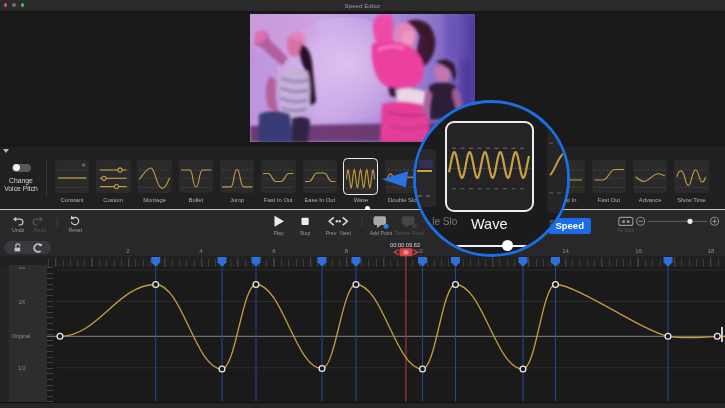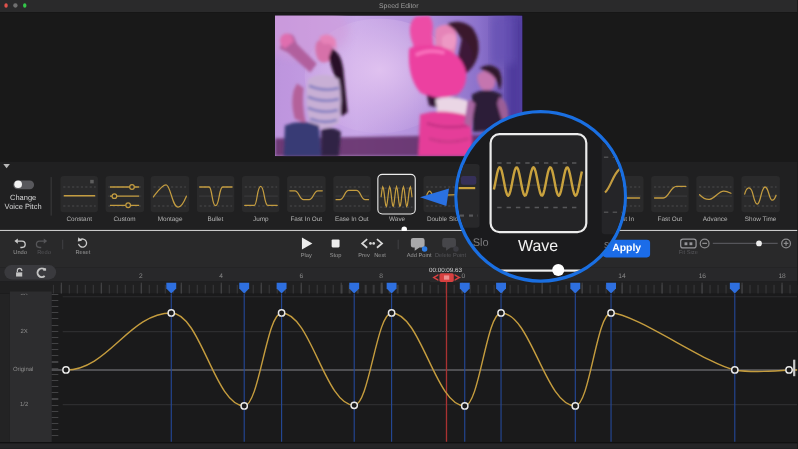--- a/index.html
+++ b/index.html
@@ -275,21 +275,21 @@
 <div class="tlbl" style="left:18.3px;top:226.8px;">Undo</div>
 <div class="tlbl dim" style="left:40px;top:226.8px;">Redo</div>
 <div class="tlbl" style="left:75.4px;top:226.8px;">Reset</div>
 <div class="tlbl" style="left:278.5px;top:229.5px;">Play</div>
 <div class="tlbl" style="left:305px;top:229.5px;">Stop</div>
 <div class="tlbl" style="left:331px;top:229.5px;">Prev</div>
 <div class="tlbl" style="left:345.5px;top:229.5px;">Next</div>
 <div class="tlbl" style="left:381px;top:229.5px;">Add Point</div>
 <div class="tlbl dim" style="left:409.5px;top:229.5px;">Delete Point</div>
 <div class="tlbl dim" style="left:625.8px;top:227px;">Fit Size</div>
-<div class="abs" style="left:548.2px;top:218.2px;width:43px;height:15.4px;border-radius:3px;background:#1b6ce8;color:#fff;font-size:9.5px;font-weight:bold;text-align:center;line-height:15.4px;">Apply</div>
+<div class="abs" style="left:548.2px;top:218.2px;width:43px;height:15.4px;border-radius:3px;background:#1b6ce8;color:#fff;font-size:9.5px;font-weight:bold;text-align:center;line-height:15.4px;">Speed</div>
 </div>
 
 <div class="abs" style="left:0;top:243px;width:725px;height:13px;background:#28282a;"></div>
 
 <div class="abs" style="left:0;top:256px;width:725px;height:10.5px;background:#202021;"></div>
 <div class="abs" style="left:48px;top:259px;width:677px;height:7.5px;background:repeating-linear-gradient(to right,#39393b 0,#39393b 1px,transparent 1px,transparent 7.28px);background-position-x:0.02px;"></div>
 <div class="abs" style="left:48px;top:256.5px;width:677px;height:10px;background:repeating-linear-gradient(to right,#454547 0,#454547 1px,transparent 1px,transparent 36.4px);background-position-x:7.3px;"></div>
 
 <div class="abs" style="left:4.3px;top:241px;width:46.4px;height:12.5px;background:#3a3a3e;border-radius:6.5px;"></div>
 
@@ -393,21 +393,21 @@
  <div class="abs" style="left:3px;top:57px;width:14px;height:7.5px;background:#363058;border-radius:2px;"></div>
  <div class="abs" style="left:1px;top:67.3px;width:15px;height:2.2px;background:#c9a23e;"></div>
  <div class="abs" style="left:2px;top:92px;width:16px;height:1.6px;background:repeating-linear-gradient(to right,#57575a 0,#57575a 4px,transparent 4px,transparent 8px);"></div>
  <div class="abs" style="left:131px;top:26px;width:26px;height:84px;background:#252528;border-radius:3px;">
    <svg width="26" height="84" viewBox="0 0 26 84">
           <path d="M3,46 C8,42 10,30 16,25 L22,21" fill="none" stroke="#c39c40" stroke-width="2"></path>
           <line x1="2" y1="14" x2="24" y2="14" stroke="#4e4e50" stroke-width="1.4" stroke-dasharray="4,4"></line>
           <line x1="2" y1="64" x2="24" y2="64" stroke="#4e4e50" stroke-width="1.4" stroke-dasharray="4,4"></line>
         </svg>
  </div>
- <div class="abs" style="left:3px;top:113px;font-size:10px;color:#7b7b7e;">le Slo</div>
+ <div class="abs" style="left:16px;top:113px;font-size:10px;color:#7b7b7e;">le Slo</div>
  <div class="abs" style="left:133px;top:114px;font-size:10px;color:#7b7b7e;">st In</div>
  <div class="abs" style="left:28.8px;top:18px;width:89.5px;height:91.4px;background:#242426;border:2.5px solid #ececec;border-radius:9px;box-sizing:border-box;">
    <svg width="84.5" height="86.4" viewBox="0 0 84.5 86.4">
      <line x1="1" y1="45.3" x2="83.5" y2="45.3" stroke="#39393b" stroke-width="1.2"></line>
      <line x1="5" y1="25.2" x2="80" y2="25.2" stroke="#57575a" stroke-width="1.4" stroke-dasharray="4,4.5"></line>
      <line x1="5" y1="65.6" x2="80" y2="65.6" stroke="#57575a" stroke-width="1.4" stroke-dasharray="4,4.5"></line>
      <path d="M2.0,49.3 L3.0,44.5 L4.0,39.2 L5.0,34.3 L6.0,30.8 L7.0,29.1 L8.0,29.5 L9.0,32.0 L10.0,36.2 L11.0,41.3 L12.0,46.5 L13.0,51.0 L14.0,54.0 L15.0,55.0 L16.0,53.8 L17.0,50.7 L18.0,46.2 L19.0,40.9 L20.0,35.8 L21.0,31.8 L22.0,29.4 L23.0,29.2 L24.0,31.0 L25.0,34.7 L26.0,39.6 L27.0,44.9 L28.0,49.7 L29.0,53.2 L30.0,54.9 L31.0,54.5 L32.0,51.9 L33.0,47.8 L34.0,42.7 L35.0,37.4 L36.0,33.0 L37.0,30.0 L38.0,29.0 L39.0,30.2 L40.0,33.3 L41.0,37.9 L42.0,43.1 L43.0,48.2 L44.0,52.2 L45.0,54.6 L46.0,54.8 L47.0,53.0 L48.0,49.3 L49.0,44.4 L50.0,39.1 L51.0,34.3 L52.0,30.8 L53.0,29.1 L54.0,29.6 L55.0,32.1 L56.0,36.2 L57.0,41.4 L58.0,46.6 L59.0,51.1 L60.0,54.0 L61.0,55.0 L62.0,53.8 L63.0,50.7 L64.0,46.1 L65.0,40.9 L66.0,35.8 L67.0,31.8 L68.0,29.4 L69.0,29.2 L70.0,31.0 L71.0,34.7 L72.0,39.6 L73.0,44.9 L74.0,49.7 L75.0,53.2 L76.0,54.9 L77.0,54.4 L78.0,51.9 L79.0,47.7 L80.0,42.6 L81.0,37.4 L82.0,32.9" fill="none" stroke="#c9a23e" stroke-width="2.2" stroke-linejoin="round"></path>
    </svg>
  </div>
  <div class="abs" style="left:0;top:112.5px;width:146px;height:18px;text-align:center;font-size:14.5px;color:#f2f2f2;">Wave</div>

